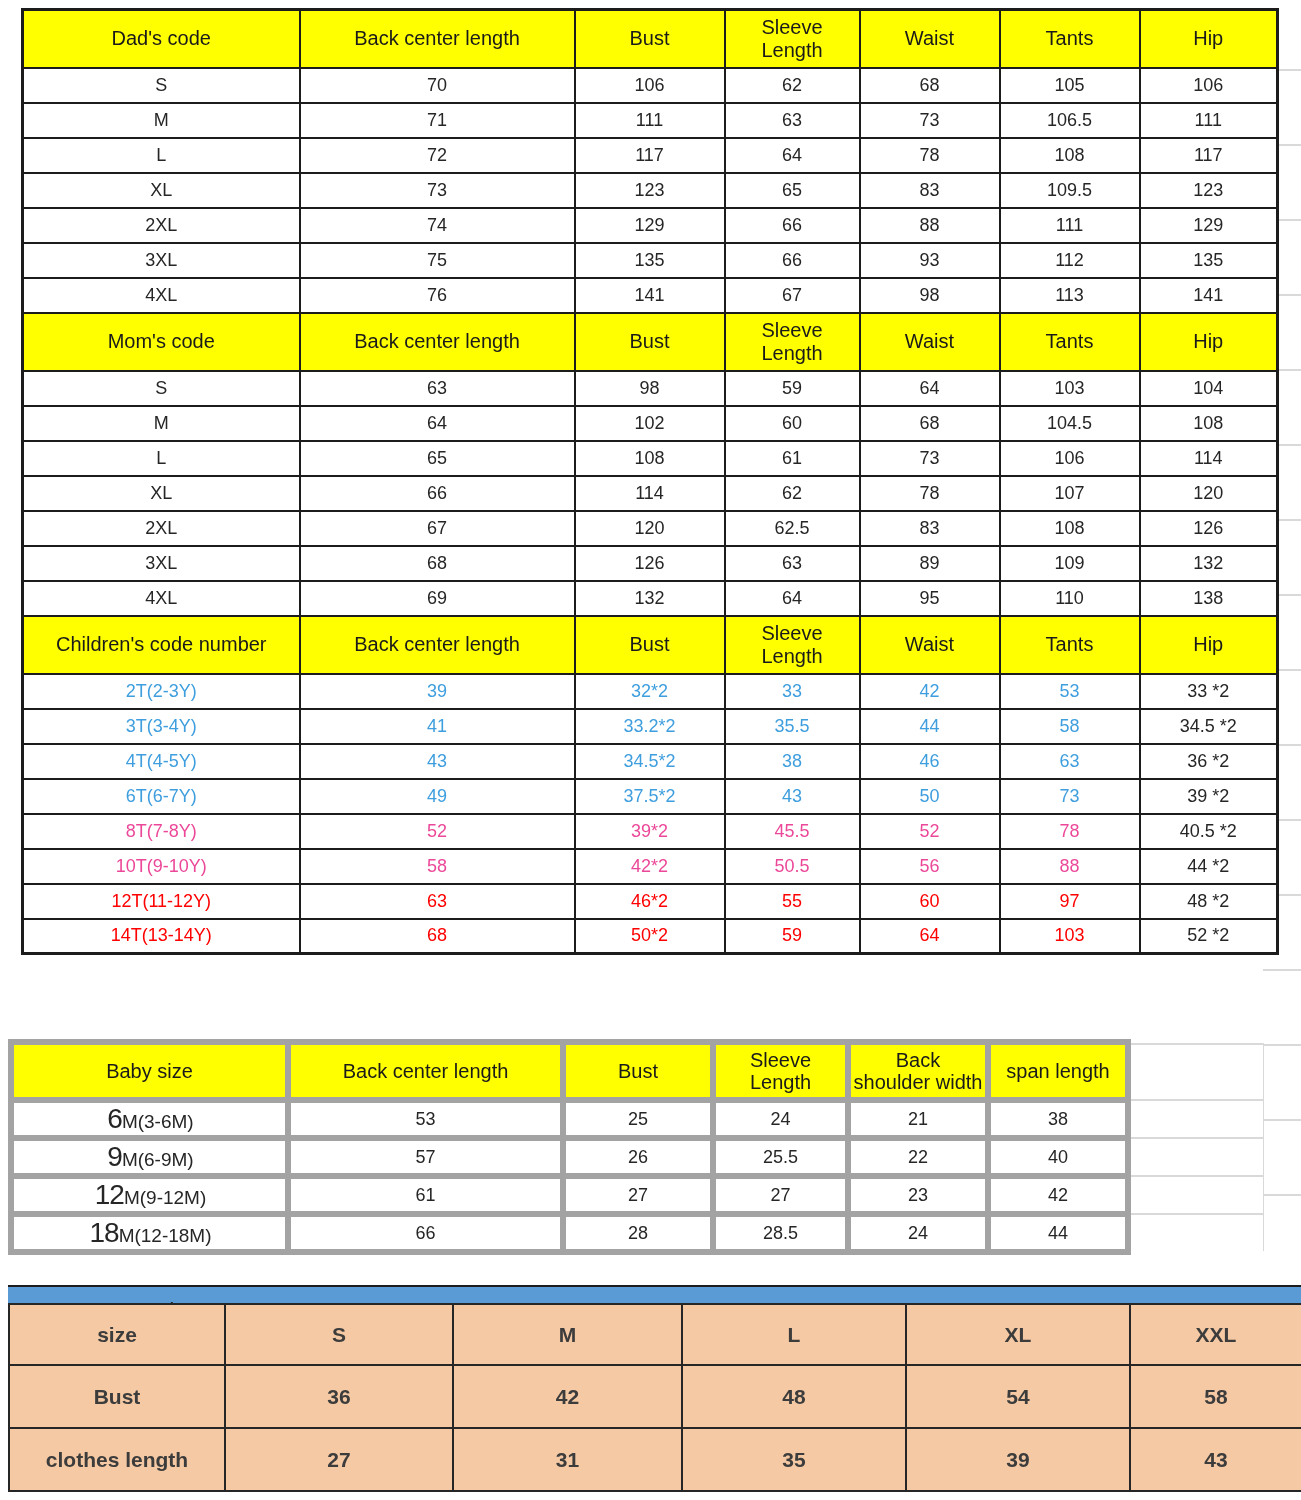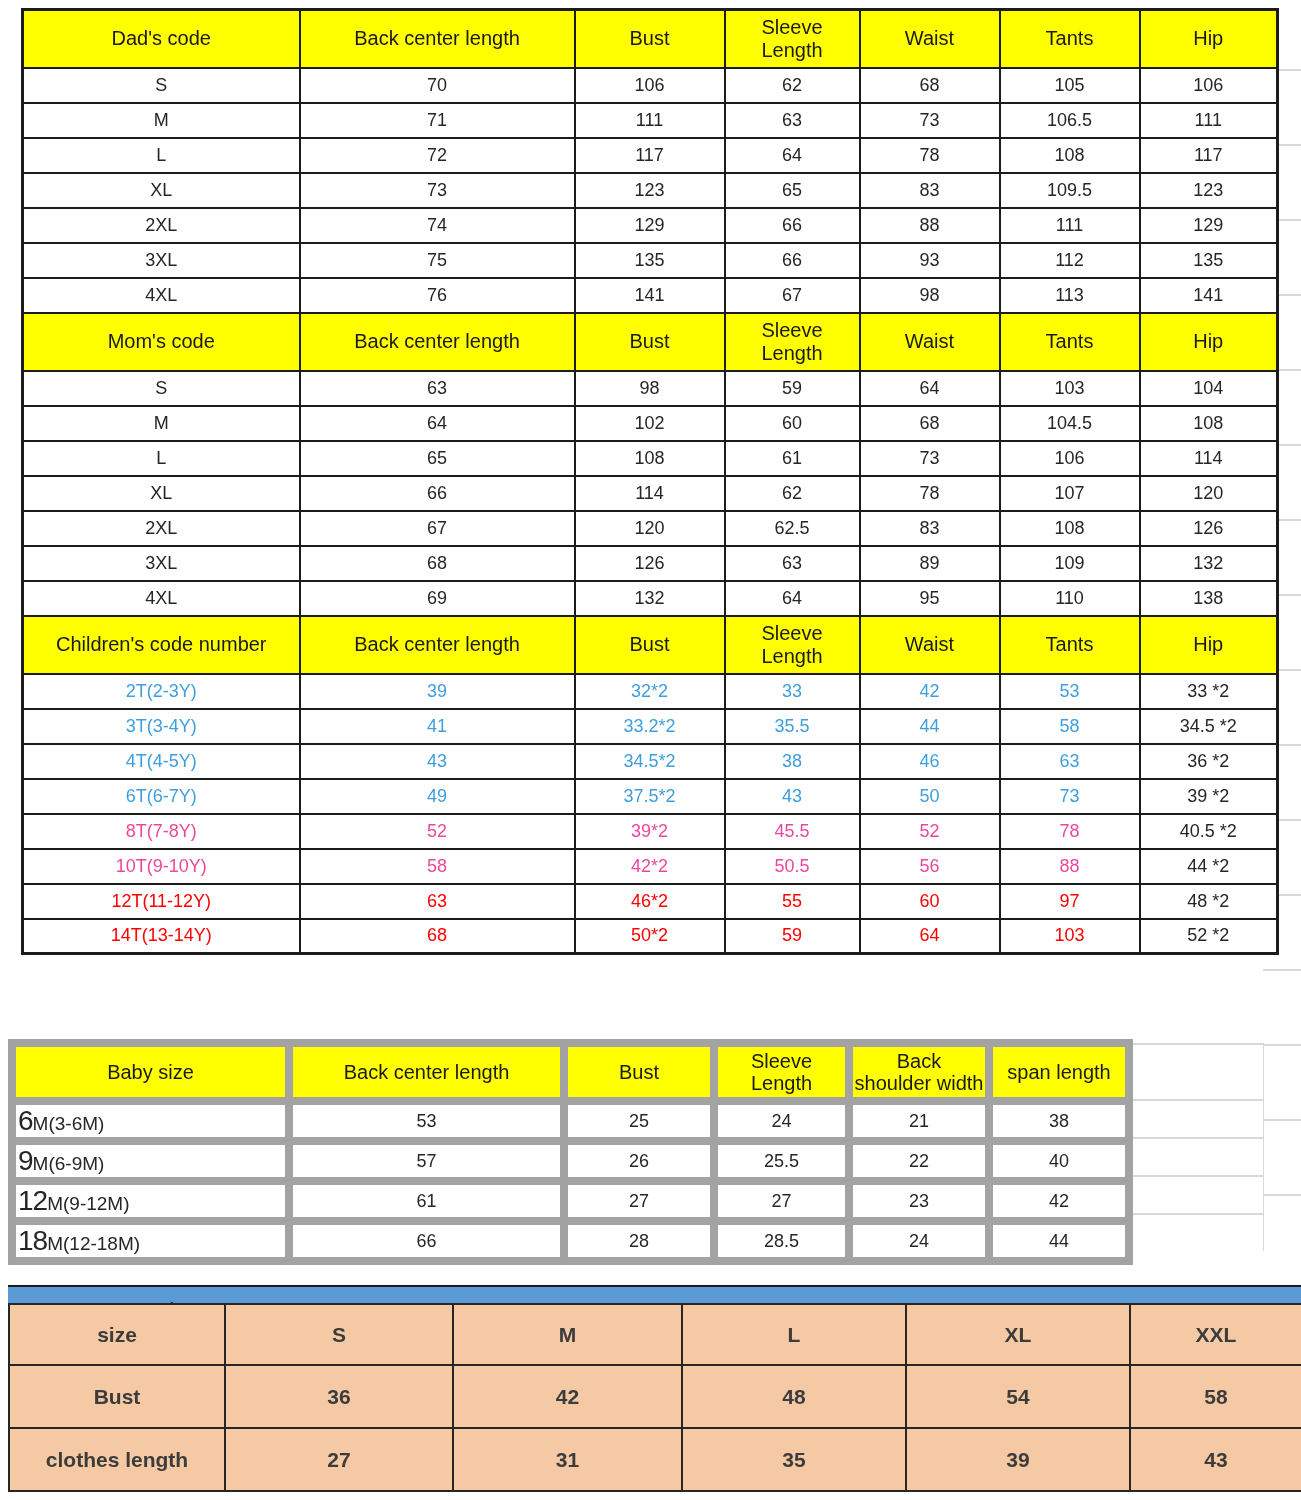--- a/index.html
+++ b/index.html
@@ -10,26 +10,26 @@
   table{border-collapse:collapse;table-layout:fixed;position:absolute;}
   
   .fam{left:21px;top:8px;width:1255px;border:3px solid #1c1c1c;}
   .fam th,.fam td{border:2px solid #1c1c1c;padding:0;text-align:center;vertical-align:middle;overflow:hidden;}
   .fam th{background:#ffff00;font-size:20px;font-weight:normal;color:#1a1a1a;white-space:pre-line;line-height:1.15;}
   .fam td{background:#ffffff;font-size:18px;}
   .fam tr{height:35px;}
   .fam tr.hrow{height:58px;}
   
   .babyt{left:8px;top:1039px;width:1117px;border:3px solid #1c1c1c;}
-  .babyt th,.babyt td{border:8px solid #a3a3a3;padding:0;text-align:center;vertical-align:middle;overflow:hidden;}
+  .babyt th,.babyt td{border:6px solid #a3a3a3;padding:0;text-align:center;vertical-align:middle;overflow:hidden;}
   .babyt th{background:#ffff00;font-size:20px;font-weight:normal;color:#1a1a1a;white-space:pre-line;line-height:1.1;}
   .babyt td{background:#ffffff;font-size:18px;}
   .babyt tr{height:36px;}
   .babyt tr.hrow{height:58px;}
-  .babyt td.lbl{text-align:left;padding-left:2px;}
+  .babyt td.lbl{text-align:center;padding-left:2px;}
   .babyt td.lbl .bignum{font-size:28px;letter-spacing:-1px;}
   .babyt td.lbl .rest{font-size:19px;}
   
   .c-black{color:#262626;}
   .c-blue{color:#3e9ede;}
   .c-navy{color:#ec4899;}
   .c-red{color:#fe0000;}
   
   .strip-right{
     position:absolute;left:1263px;top:8px;width:38px;height:1243px;

